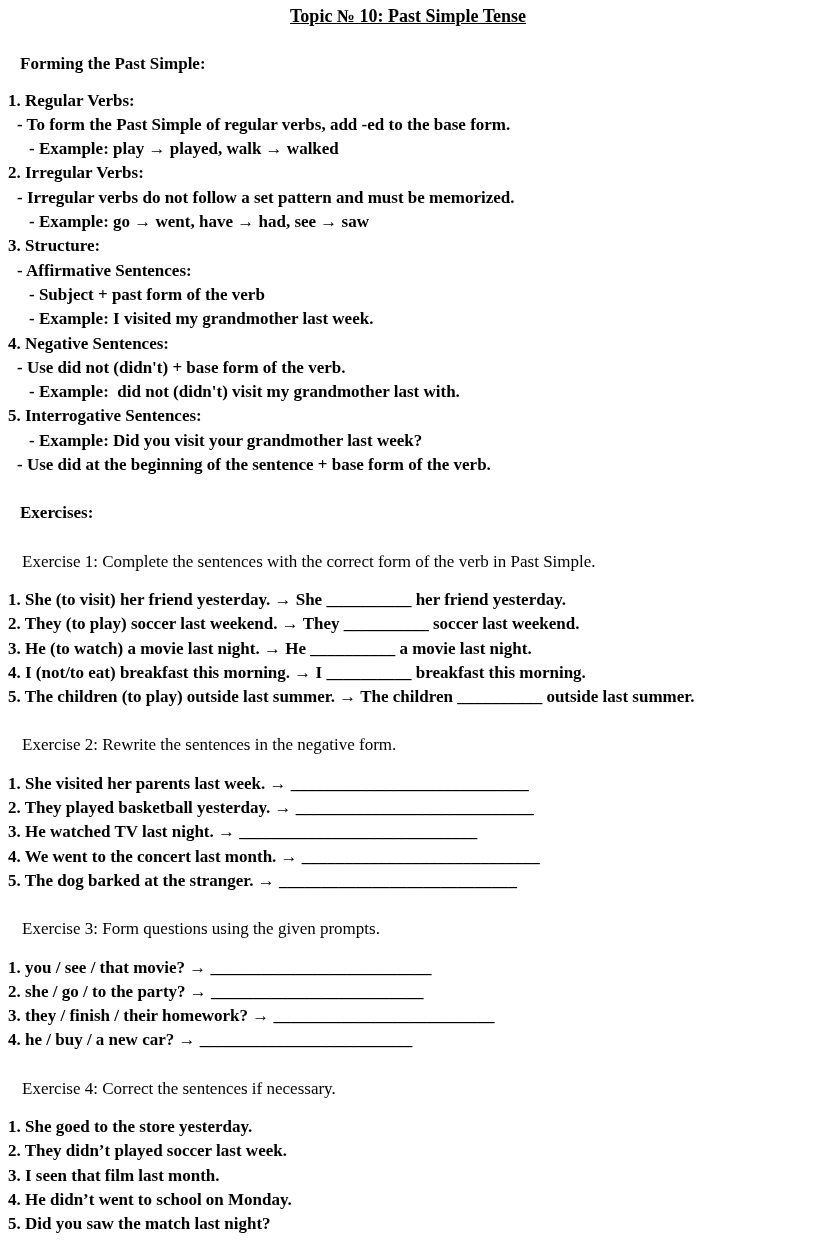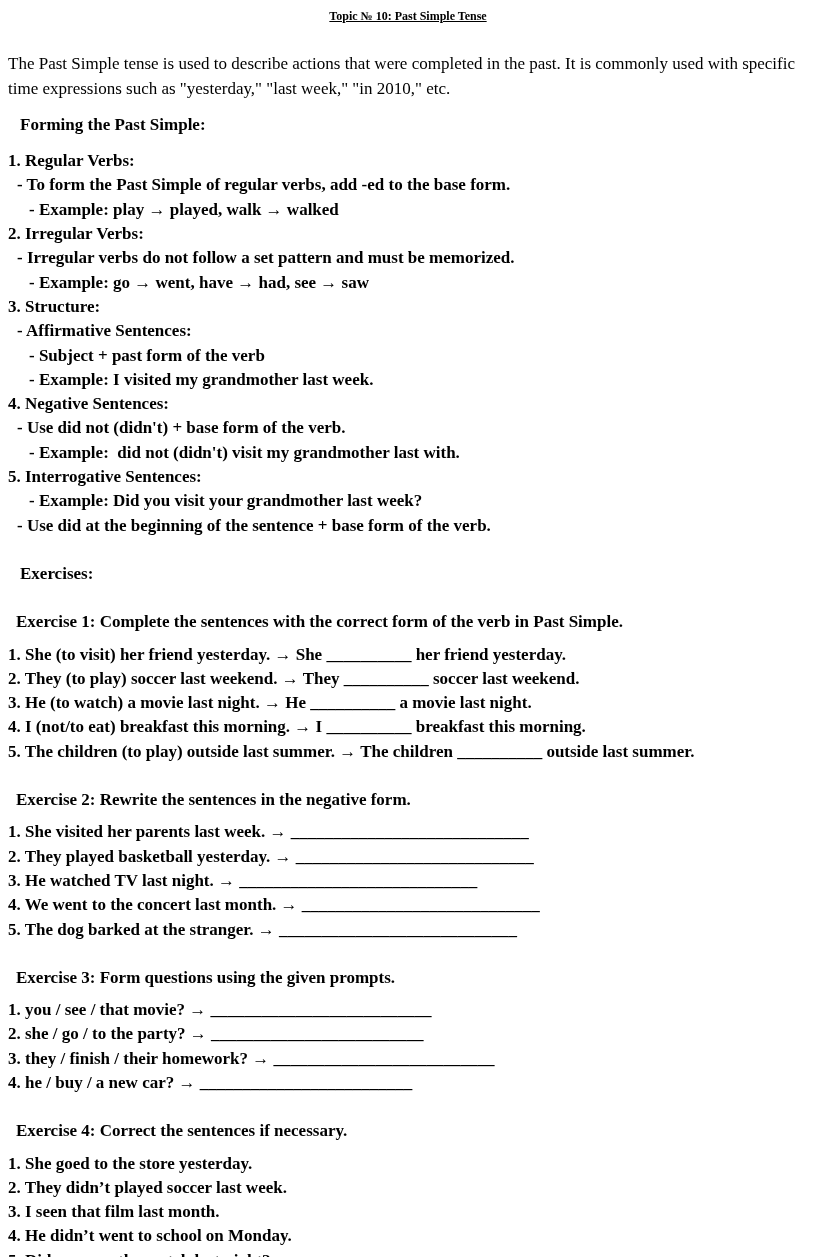--- a/index.html
+++ b/index.html
@@ -11,21 +11,21 @@
     background: #ffffff;
     color: #000000;
     font-family: "Liberation Serif", serif;
     font-size: 17px;
     line-height: 24.3px;
   }
   .doc-title {
     margin: 0 0 24px 0;
     text-align: center;
     font-weight: bold;
-    font-size: 12px;
+    font-size: 18px;
     text-decoration: underline;
     white-space: pre-wrap;
   }
   .intro {
     margin: 0;
     white-space: pre-wrap;
   }
   .heading {
     margin: 12px;
     font-weight: bold;
@@ -33,30 +33,29 @@
   }
   .heading.gap-above { margin-top: 24px; }
   .line {
     margin: 0;
     white-space: pre-wrap;
     font-weight: bold;
   }
   .ind1 { padding-left: 9px; }
   .ind2 { padding-left: 21px; }
   .exercise-block { margin-top: 24px; }
-  .exercise-title { margin: 8px; white-space: pre-wrap; font-weight: bold; }
+  .exercise-title { margin: 14px; white-space: pre-wrap; }
 </style>
 </head>
 <body>
 
 <div class="page">
 
   <h1 class="doc-title">Topic № 10: Past Simple Tense</h1>
 
-  <p class="intro">The Past Simple tense is used to describe actions that were completed in the past. It is commonly used with specific time expressions such as "yesterday," "last week," "in 2010," etc.</p>
 
   <p class="heading">Forming the Past Simple:</p>
 
   <div>
     <div class="line">1. Regular Verbs:</div>
     <div class="line ind1">- To form the Past Simple of regular verbs, add -ed to the base form.</div>
     <div class="line ind2">- Example: play → played, walk → walked</div>
     <div class="line">2. Irregular Verbs:</div>
     <div class="line ind1">- Irregular verbs do not follow a set pattern and must be memorized.</div>
     <div class="line ind2">- Example: go → went, have → had, see → saw</div>

